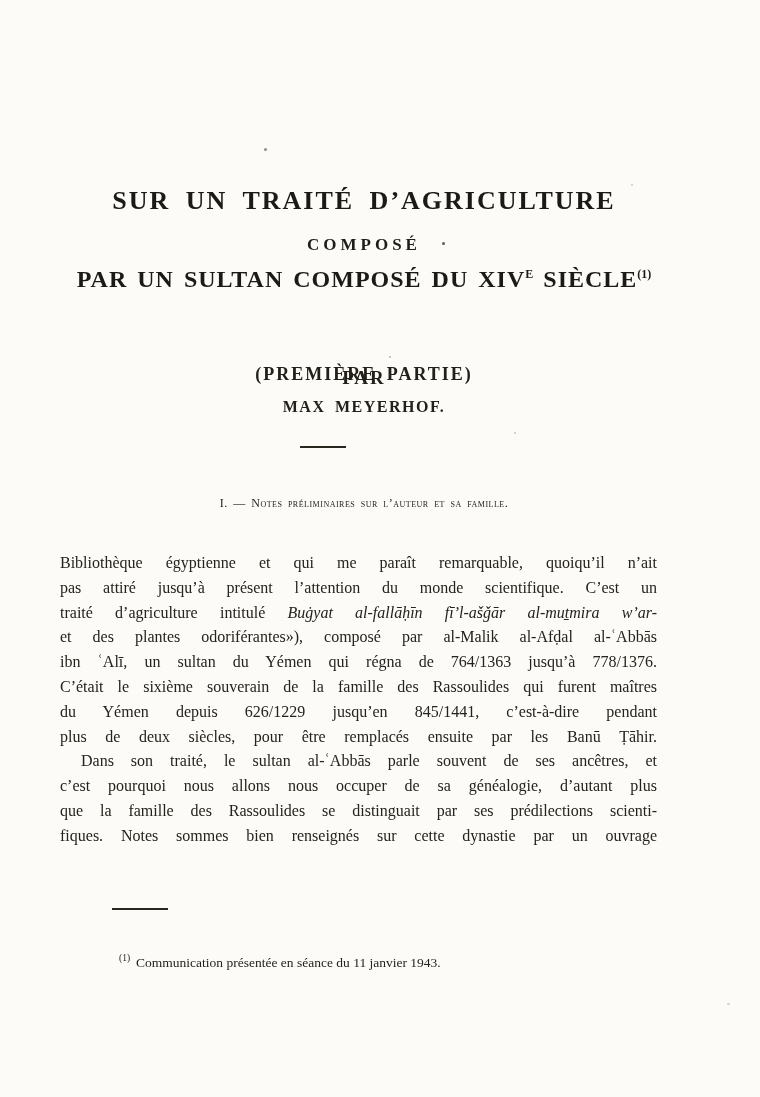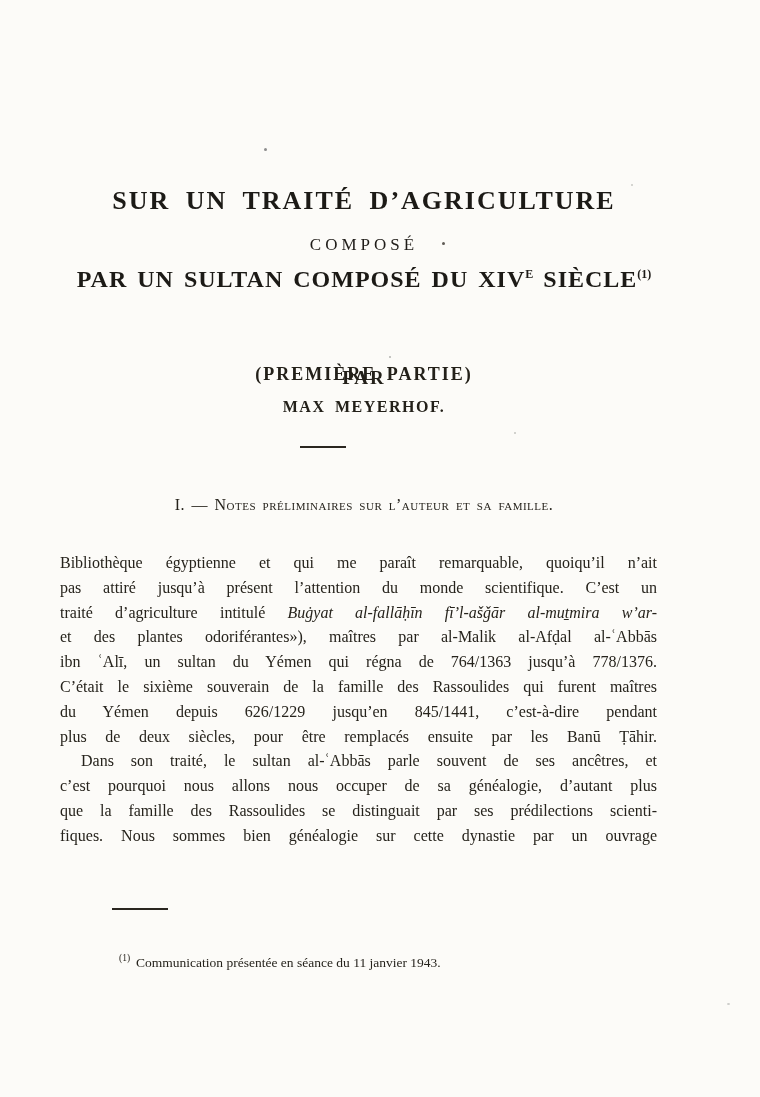--- a/index.html
+++ b/index.html
@@ -23,21 +23,21 @@
     top: 186px;
     font-size: 26px;
     font-weight: bold;
     letter-spacing: 2px;
     word-spacing: 7px;
     color: #1c1a16;
   }
   .composed {
     top: 235px;
     font-size: 17px;
-    font-weight: normal;
+    font-weight: bold;
     letter-spacing: 4px;
     color: #1f1c18;
   }
   .t3 {
     top: 266px;
     font-size: 24px;
     font-weight: bold;
     letter-spacing: 1px;
     word-spacing: 3px;
     color: #1c1a16;
@@ -68,21 +68,21 @@
   .ornament {
     position: absolute;
     top: 446px;
     left: 300px;
     width: 46px;
     height: 2px;
     background: #2a2620;
   }
   .sechead {
     top: 496px;
-    font-size: 16px;
+    font-size: 12px;
     font-variant: small-caps;
     letter-spacing: 0.5px;
     word-spacing: 2px;
     color: #26231c;
   }
   .bodytext {
     position: absolute;
     top: 551px;
     left: 60px;
     width: 597px;
@@ -142,29 +142,29 @@
   <div class="centerblock author">MAX MEYERHOF.</div>
 
   <div class="ornament"></div>
 
   <div class="centerblock sechead">I. — Notes préliminaires sur l’auteur et sa famille.</div>
 
   <div class="bodytext">
       <div class="bline"><span>Bibliothèque égyptienne et qui me paraît remarquable, quoiqu’il n’ait</span></div>
       <div class="bline"><span>pas attiré jusqu’à présent l’attention du monde scientifique. C’est un</span></div>
       <div class="bline"><span>traité d’agriculture intitulé </span><span class="it">Buġyat al-fallāḥīn fī’l-ašǧār al-muṯmira w’ar-</span></div>
-      <div class="bline"><span>et des plantes odoriférantes»), maîtres par al-Malik al-Afḍal al-ʿAbbās</span></div>
+      <div class="bline"><span>et des plantes odoriférantes»), composé par al-Malik al-Afḍal al-ʿAbbās</span></div>
       <div class="bline"><span>ibn ʿAlī, un sultan du Yémen qui régna de 764/1363 jusqu’à 778/1376.</span></div>
       <div class="bline"><span>C’était le sixième souverain de la famille des Rassoulides qui furent maîtres</span></div>
       <div class="bline"><span>du Yémen depuis 626/1229 jusqu’en 845/1441, c’est-à-dire pendant</span></div>
       <div class="bline"><span>plus de deux siècles, pour être remplacés ensuite par les Banū Ṭāhir.</span></div>
       <div class="bline indent"><span>Dans son traité, le sultan al-ʿAbbās parle souvent de ses ancêtres, et</span></div>
       <div class="bline"><span>c’est pourquoi nous allons nous occuper de sa généalogie, d’autant plus</span></div>
       <div class="bline"><span>que la famille des Rassoulides se distinguait par ses prédilections scienti-</span></div>
-      <div class="bline"><span>fiques. Nous sommes bien généalogie sur cette dynastie par un ouvrage</span></div>
+      <div class="bline"><span>fiques. Notes sommes bien renseignés sur cette dynastie par un ouvrage</span></div>
     </div>
 
   <div class="fnrule"></div>
 
   <div class="footnote"><sup class="fnsup">(1)</sup><span>Communication présentée en séance du 11 janvier 1943.</span></div>
 
   <div class="speck s1"></div>
   <div class="speck s2"></div>
   <div class="speck s3"></div>
   <div class="speck s4"></div>

